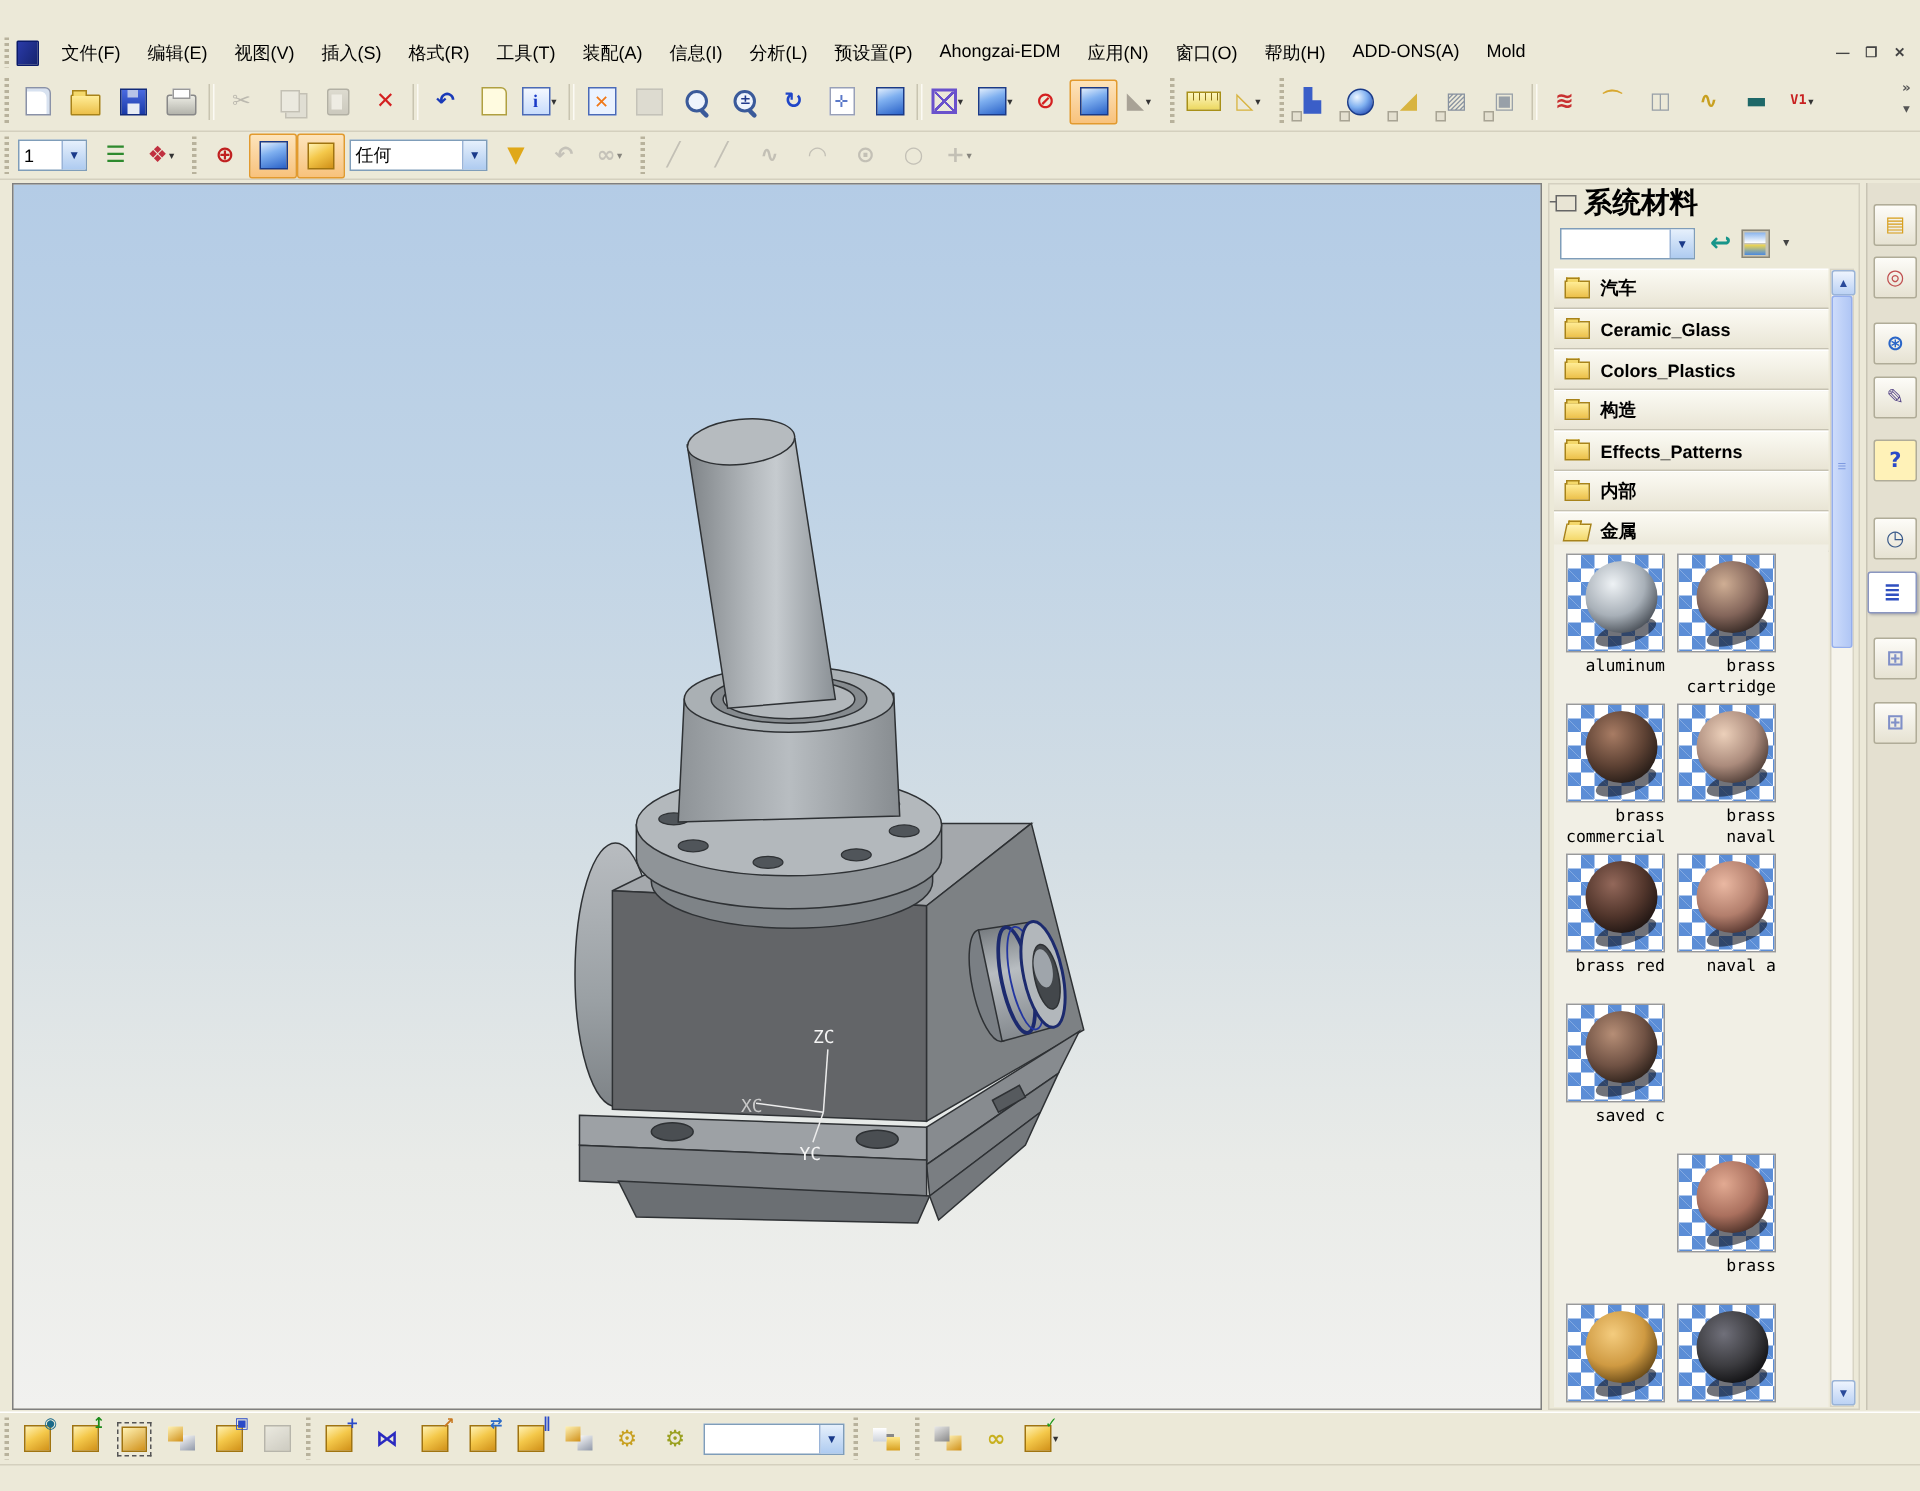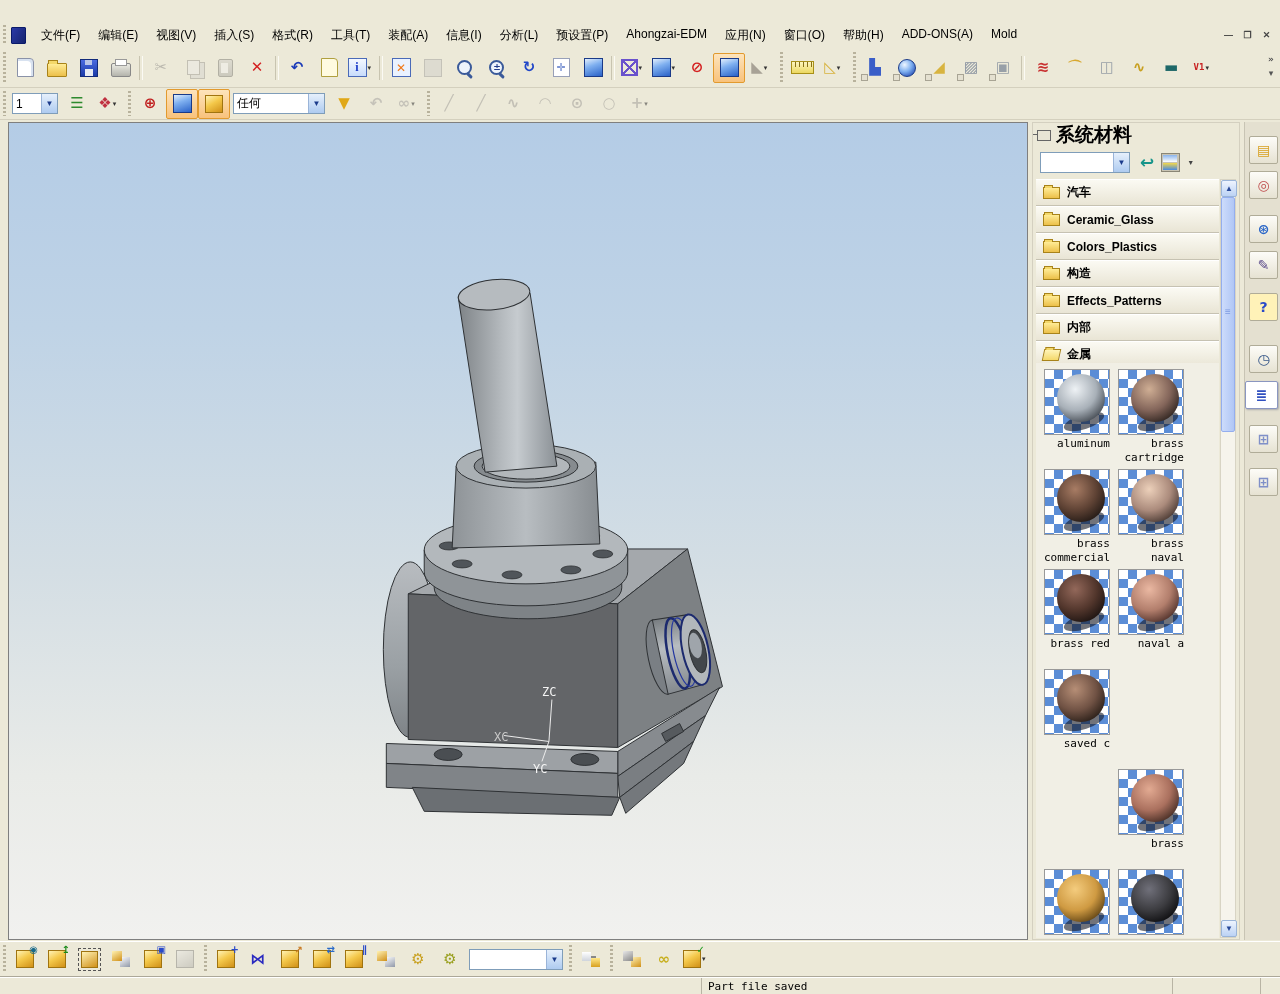--- a/index.html
+++ b/index.html
@@ -779,19 +779,13 @@
         </span>
       </span>
       <span class="tbtn">
         <span class="ticon ic-cubey">
           <i class="ov" style="color: rgb(26, 154, 26);">✓</i>
         </span>
         <span class="dd">▾</span>
       </span>
     </div>
 
-  <div class="statusbar">
-    <span class="spanel" style="width:702px;"></span>
-    <span class="spanel" style="width:471px;">Part file saved</span>
-    <span class="spanel" style="width:88px;"></span>
-    <span class="spanel" style="flex:1;border-right:none;"></span>
-  </div>
 </div>
 
 </body></html>

